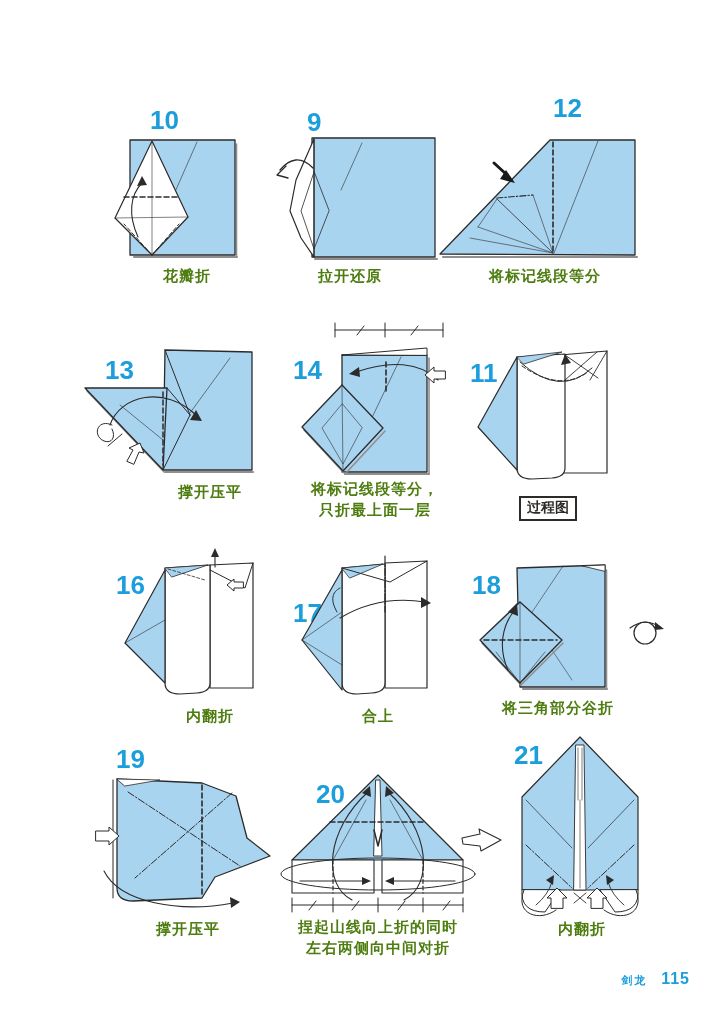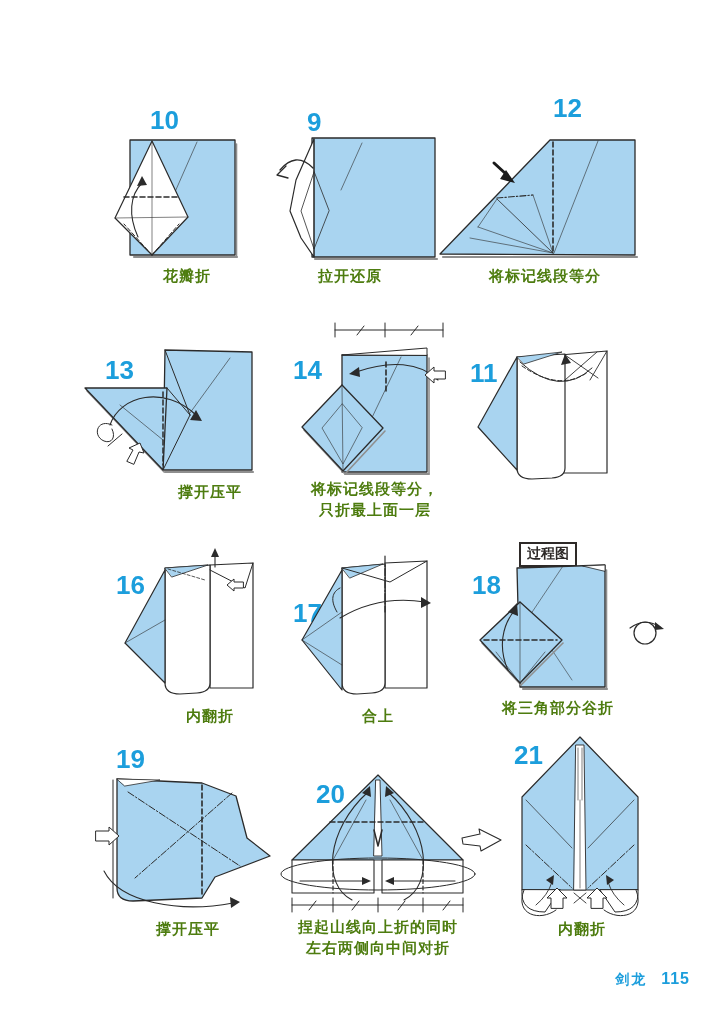--- a/index.html
+++ b/index.html
@@ -1,24 +1,24 @@
 <!DOCTYPE html>
 <html><head>
 <meta charset="utf-8">
 <style>
   html,body{margin:0;padding:0;background:#fff;}
   #page{position:relative;width:728px;height:1023px;background:#ffffff;overflow:hidden;
         font-family:"Liberation Sans","DejaVu Sans",sans-serif;}
   .num{position:absolute;font-size:26px;font-weight:bold;color:#1C9EDC;letter-spacing:0px;}
   .cap{position:absolute;font-size:15px;font-weight:bold;color:#4d7c0f;text-align:center;letter-spacing:1px;}
   .capbox{position:absolute;font-size:14px;font-weight:bold;color:#2e2a28;border:2px solid #2e2a28;
-          padding:1px 6px 2px 6px;background:#fff;margin-top:46px;}
+          padding:1px 6px 2px 6px;background:#fff;}
   .diag{position:absolute;}
   #footer{position:absolute;left:560px;top:970px;width:130px;text-align:right;color:#1C9EDC;font-weight:bold;}
-  #footer .ftitle{font-size:14px;letter-spacing:2px;}
+  #footer .ftitle{font-size:11px;letter-spacing:2px;}
   #footer .fpage{font-size:16px;margin-left:14px;letter-spacing:1px;}
   svg *{stroke-linejoin:round;stroke-linecap:round;}
 </style>
 </head>
 <body>
 
 <div id="page">
 
   <div>
     <div class="num" style="left:150px;top:105px;">10</div>

